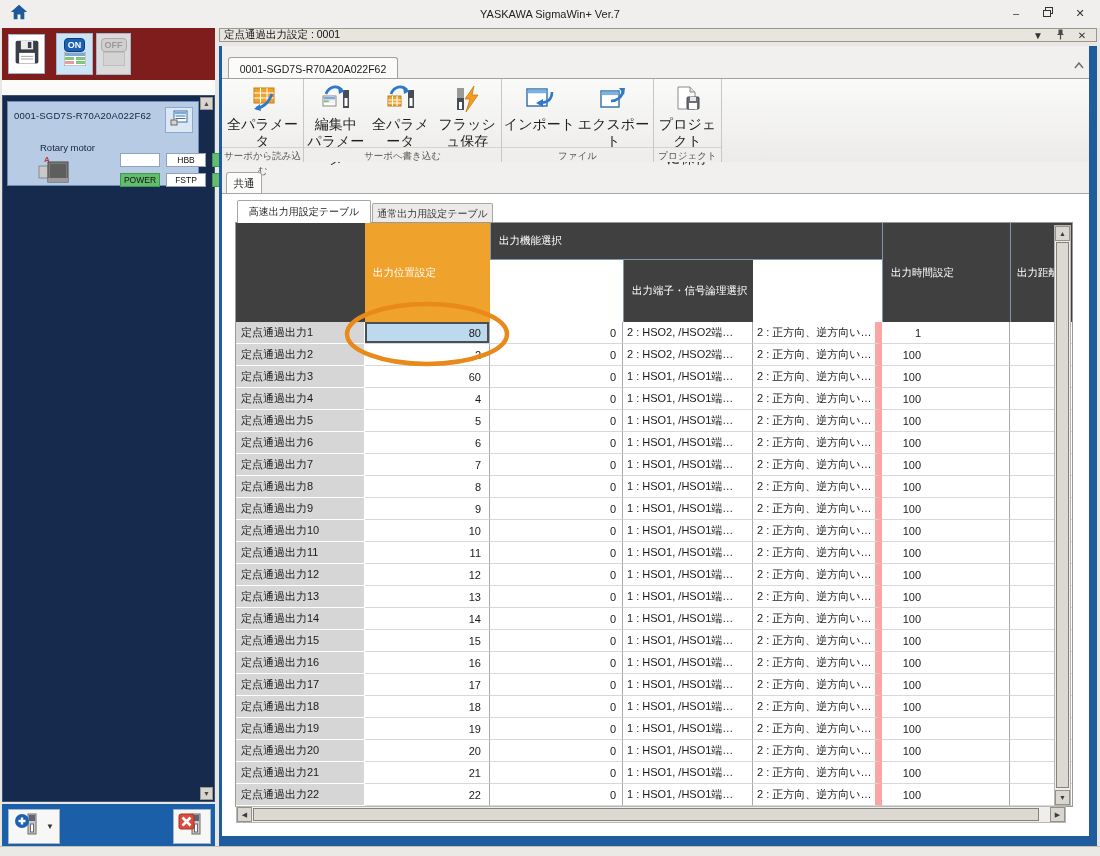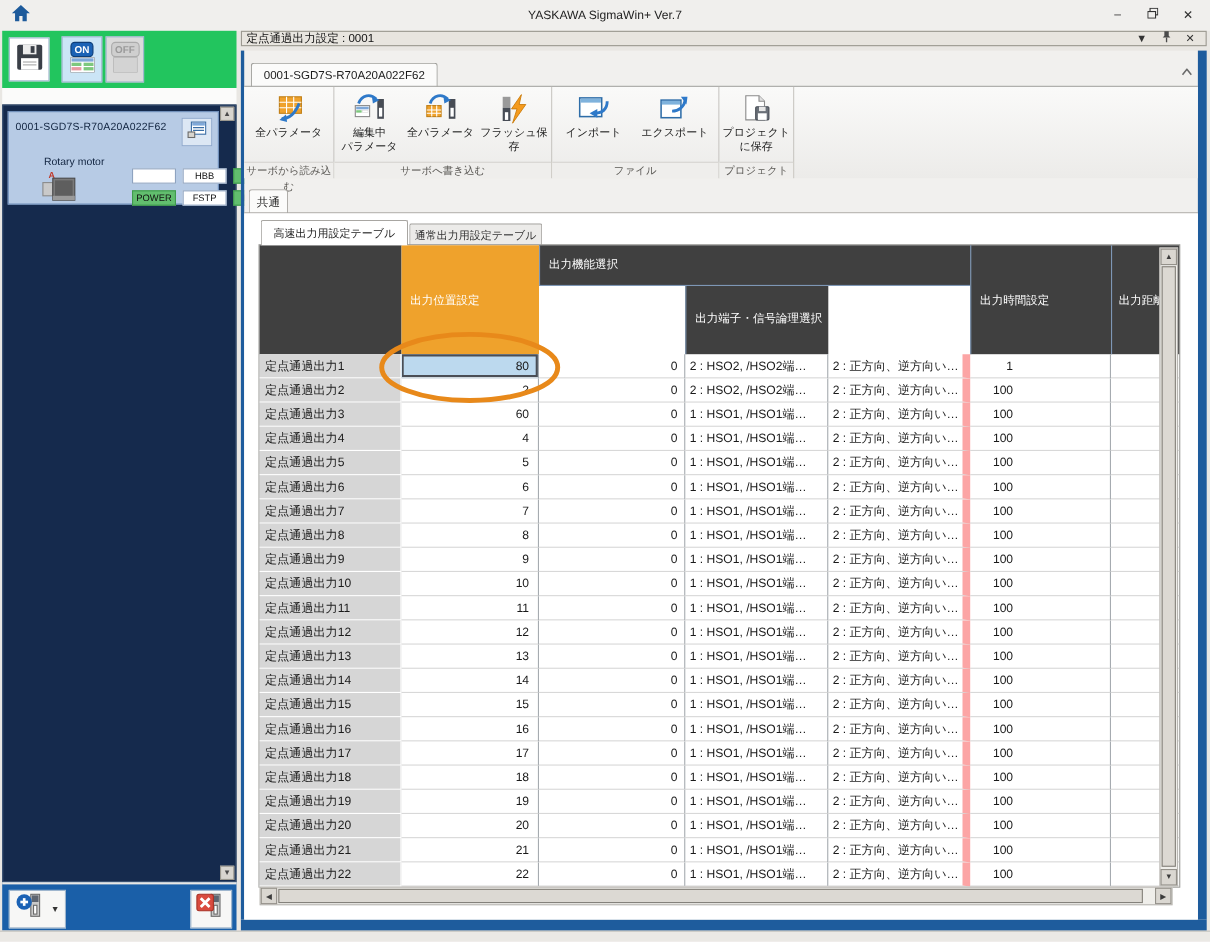--- a/index.html
+++ b/index.html
@@ -8,21 +8,21 @@
   .abs { position:absolute; }
 
   
   .titlebar { left:0; top:0; width:1100px; height:28px; background:#F0EFED; }
   .home-btn { left:6px; top:3px; width:26px; height:22px; display:flex; align-items:center; justify-content:center; cursor:default; }
   .win-title { left:0; top:0; width:1100px; height:28px; display:flex; align-items:center; justify-content:center; font-size:11px; color:#222; }
   .win-ctl { top:4px; width:28px; height:18px; display:flex; align-items:center; justify-content:center; font-size:11px; color:#333; }
   .wc-min { left:1002px; } .wc-restore { left:1034px; } .wc-close { left:1066px; }
 
   
-  .sb-toolbar { left:2px; top:28px; width:213px; height:52px; background:#22c55e; }
+  .sb-toolbar { left:2px; top:28px; width:213px; height:52px; background:#7f1d1d; }
   .tool-btn { position:absolute; border:1px solid #9FB6CE; display:flex; flex-direction:column; align-items:center; justify-content:center; }
   .tool-save { left:6px; top:6px; width:37px; height:40px; background:#FFFFFF; }
   .tool-on  { left:54px; top:5px; width:37px; height:42px; background:#CBE5F6; }
   .tool-off { left:94px; top:5px; width:35px; height:42px; background:#DBDBDB; }
   .on-badge { background:#1B62B5; color:#fff; font-weight:bold; font-size:9px; padding:0 3px; border-radius:4px; border:1px solid #0E3E78; line-height:12px; }
   .off-badge { color:#9A9A9A; font-weight:bold; font-size:9px; padding:0 3px; border-radius:4px; border:1px solid #ABABAB; background:#CFCFCF; line-height:12px; }
   .sb-gap { left:2px; top:80px; width:213px; height:15px; background:#FBFBFA; }
 
   .device-panel { left:2px; top:95px; width:213px; height:707px; background:#152A4D; border:1px solid #3D5575; }
   .device-card { position:absolute; left:4px; top:5px; width:192px; height:85px; background:#B7CBE5; border:1px solid #6C8CB8; }
@@ -53,21 +53,21 @@
 
   .doc-tab { left:228px; top:57px; width:170px; height:22px; background:#FBFBFA; border:1px solid #A0A09C; border-bottom:none; border-radius:3px 3px 0 0; display:flex; align-items:center; justify-content:center; font-size:10.5px; }
   .tabstrip-line { left:222px; top:78px; width:867px; height:1px; background:#A0A09C; }
   .collapse-chevron { left:1072px; top:58px; width:14px; height:14px; display:flex; align-items:center; justify-content:center; color:#6A6A6A; font-size:10px; }
 
   .ribbon { left:222px; top:79px; width:867px; height:83px; background:linear-gradient(#FAFAF9,#ECEBE9); display:flex; }
   .rgroup { height:83px; border-right:1px solid #C9C7C3; display:flex; flex-direction:column; }
   .rbtns { flex:1; display:flex; align-items:flex-start; justify-content:center; padding-top:3px; }
   .rbtn { height:64px; display:flex; flex-direction:column; align-items:center; padding-top:2px; }
   .rbtn .ric { width:30px; height:30px; }
-  .rbtn .rlabel { font-size:10px; line-height:1.2; text-align:center; white-space:pre-line; color:#1F1F1F; margin-top:2px; }
+  .rbtn .rlabel { font-size:14px; line-height:1.2; text-align:center; white-space:pre-line; color:#1F1F1F; margin-top:2px; }
   .rgroup-label { height:15px; font-size:9.5px; color:#5A5854; text-align:center; border-top:1px solid #D5D3CF; background:#EFEEEC; line-height:15px; }
   .g0{width:82px;} .g1{width:198px;} .g2{width:152px;} .g3{width:68px;} .g4{width:78px;}
   .b-w64{width:64px;} .b-w66{width:66px;} .b-w68{width:68px;} .b-w72{width:72px;} .b-w76{width:76px;} .b-w78{width:78px;}
 
   .common-tab { left:226px; top:172px; width:36px; height:22px; background:#FBFBFA; border:1px solid #A8A6A2; border-bottom:none; border-radius:3px 3px 0 0; display:flex; align-items:center; justify-content:center; font-size:10.5px; }
   .common-line { left:222px; top:193px; width:867px; height:1px; background:#A8A6A2; }
   .content-box { left:222px; top:194px; width:867px; height:642px; background:#FFFFFF; }
 
   .subtab { position:absolute; display:flex; align-items:center; justify-content:center; font-size:10px; border:1px solid #A8A6A2; border-bottom:none; border-radius:2px 2px 0 0; }
   .subtab.active { left:237px; top:200px; width:134px; height:23px; background:#FFFFFF; z-index:2; }

